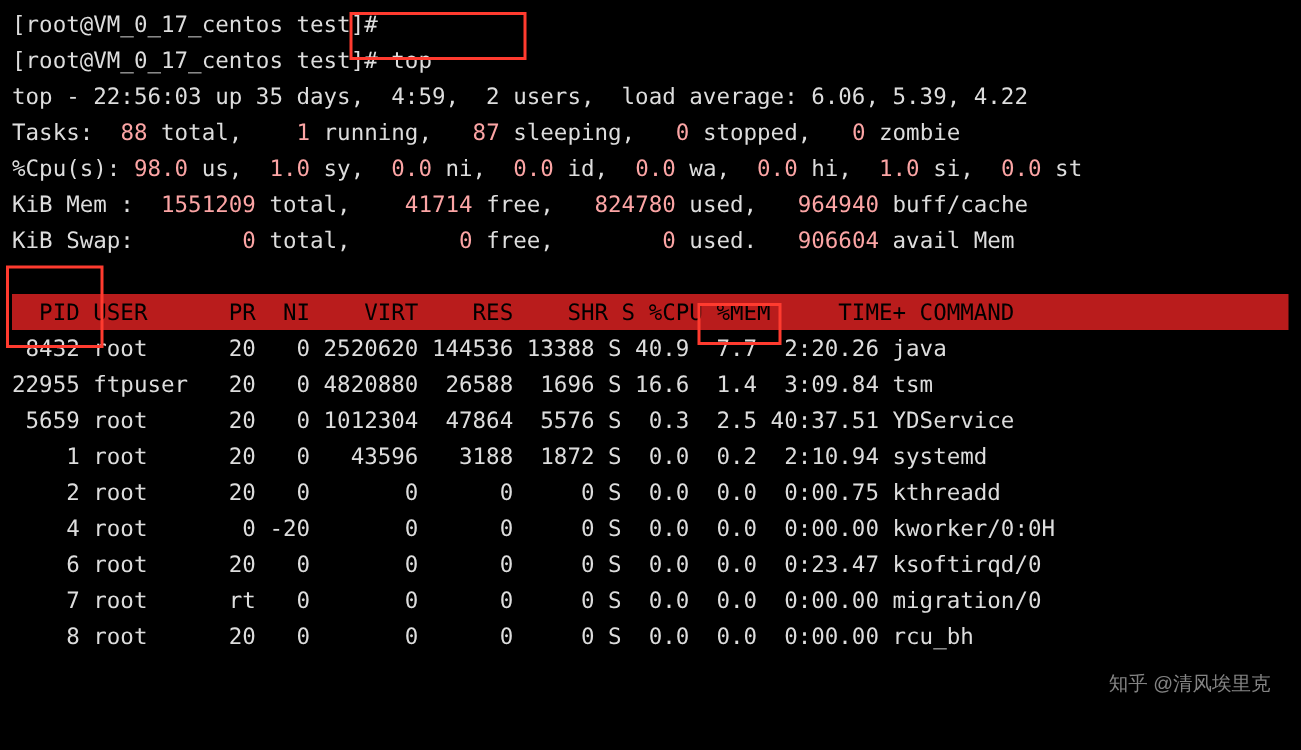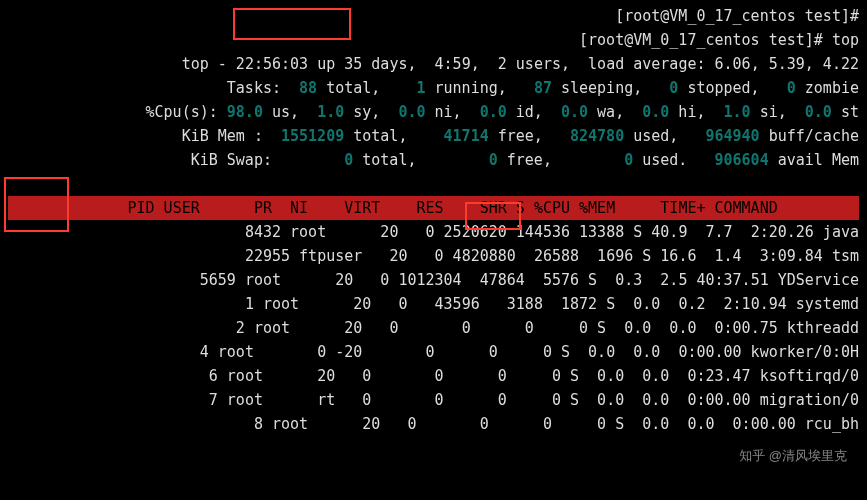--- a/index.html
+++ b/index.html
@@ -9,23 +9,23 @@
     color: #ddd;
     font-family: "Menlo", "Consolas", "DejaVu Sans Mono", monospace;
     font-size: 15px;
     line-height: 24px;
     width: 867px;
     height: 500px;
     box-sizing: border-box;
     overflow: hidden;
     position: relative;
   }
-  .bold { color: #0f766e; font-weight: bold; }
+  .bold { color: #fca5a5; font-weight: normal; }
   .header-row { background: #b91c1c; color: #000; }
-  .row { white-space: pre; text-align: right; }
+  .row { white-space: pre; }
   .hl-box { position: absolute; border: 2px solid #ff3b2f; box-sizing: border-box; }
   .watermark {
     position: absolute;
     right: 20px;
     bottom: 32px;
     color: rgba(220,220,220,0.6);
     font-family: sans-serif;
     font-size: 13px;
   }
 </style>

